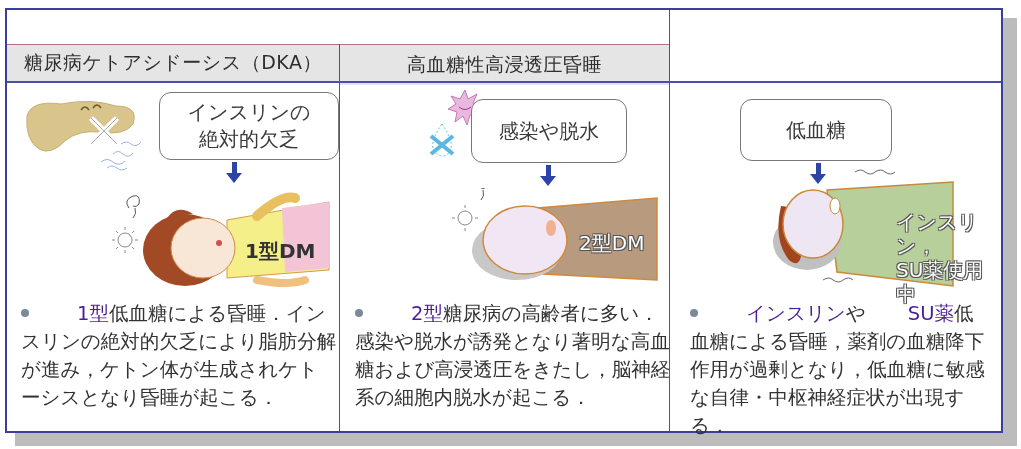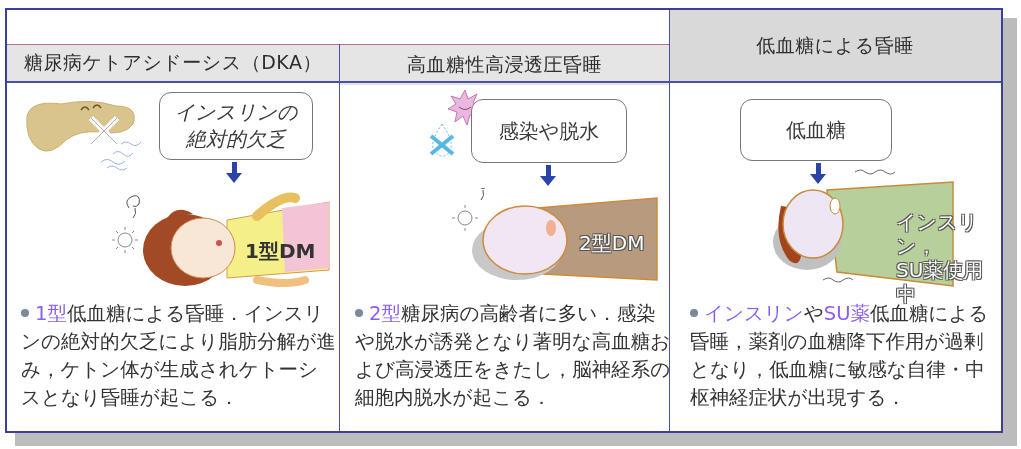--- a/index.html
+++ b/index.html
@@ -32,35 +32,32 @@
   }
   .arrow { position: absolute; width: 0; height: 0; }
   .arrow .shaft { position: absolute; left: -2px; top: 0; width: 5px; height: 12px; background: #2c44a8; }
   .arrow .head { position: absolute; left: -8px; top: 11px; width: 0; height: 0;
     border-left: 8px solid transparent; border-right: 8px solid transparent; border-top: 10px solid #2c44a8; }
 
   .desc {
     position: absolute; box-sizing: border-box; font-size: 19.5px; line-height: 28px; color: #333333;
   }
   .desc .bullet { display: inline-block; width: 8px; height: 8px; border-radius: 50%; background: #7a8a9a; margin-right: 6px; vertical-align: middle; position: relative; top: -2px; }
-  .desc .hl { color: #8b5cf6; }
+  .desc .hl { color: #4c1d95; margin-left: 42px; }
   .illus { position: absolute; }
   .dmlabel { position: absolute; font-size: 20px; color: #333; }
   .dmlabel.outline { color: #ffffff; text-shadow: -1px -1px 0 #555, 1px -1px 0 #555, -1px 1px 0 #555, 1px 1px 0 #555; }
 </style>
 </head>
 <body>
 
 <div class="shadow"></div>
 
 <div class="table">
 
-  <div class="hdr gray" style="left:662px; top:0; width:332px; height:72px;">
-    <span>低血糖による昏睡</span>
-  </div>
 
   <div class="hdr white" style="left:0; top:35px; width:332px; height:36px;">
     <span>糖尿病ケトアシドーシス（DKA）</span>
   </div>
   <div class="hdr white" style="left:333px; top:35px; width:329px; height:40px;">
     <span>高血糖性高浸透圧昏睡</span>
   </div>
 
   <div class="hline pink" style="left:0; top:34px; width:662px;"></div>
   <div class="hline" style="left:0; top:71px; width:994px; height:2px;"></div>
@@ -77,21 +74,21 @@
       <line x1="70" y1="24" x2="96" y2="50" stroke="#aaa" stroke-width="1"></line>
       <line x1="96" y1="24" x2="70" y2="50" stroke="#aaa" stroke-width="1"></line>
       <g stroke="#9bb4e0" stroke-width="1" fill="none">
         <path d="M100 50 q5 -4 10 0 q5 4 10 -2"></path>
         <path d="M92 60 q5 -5 10 0 q5 5 10 -1"></path>
         <path d="M80 68 q6 -5 12 0 q6 5 12 -1"></path>
         <path d="M86 74 q5 -4 10 0 q5 4 10 0"></path>
       </g>
     </svg>
 
-    <div class="callout" style="left:152px; top:82px; width:154px; height:68px;font-style:italic;">
+    <div class="callout" style="left:152px; top:82px; width:180px; height:68px;">
       <span>インスリンの
 絶対的欠乏</span>
     </div>
     <div class="arrow" style="left:227px; top:152px;">
         <div class="shaft"></div>
         <div class="head"></div>
       </div>
 
     <svg class="illus" style="left:100px; top:170px;" width="230" height="112">
       <circle cx="18" cy="60" r="7" fill="none" stroke="#888" stroke-width="1"></circle>

